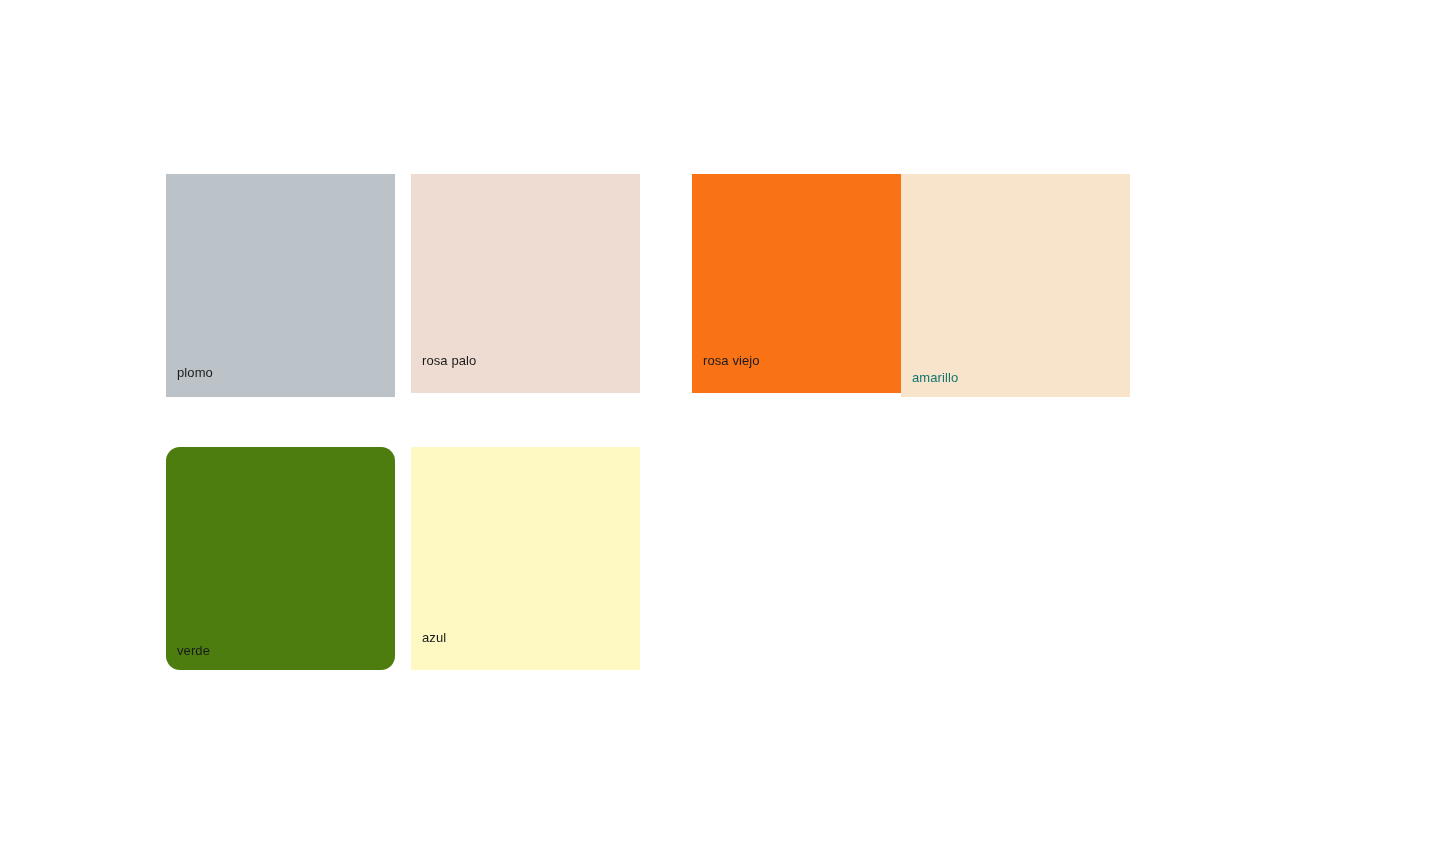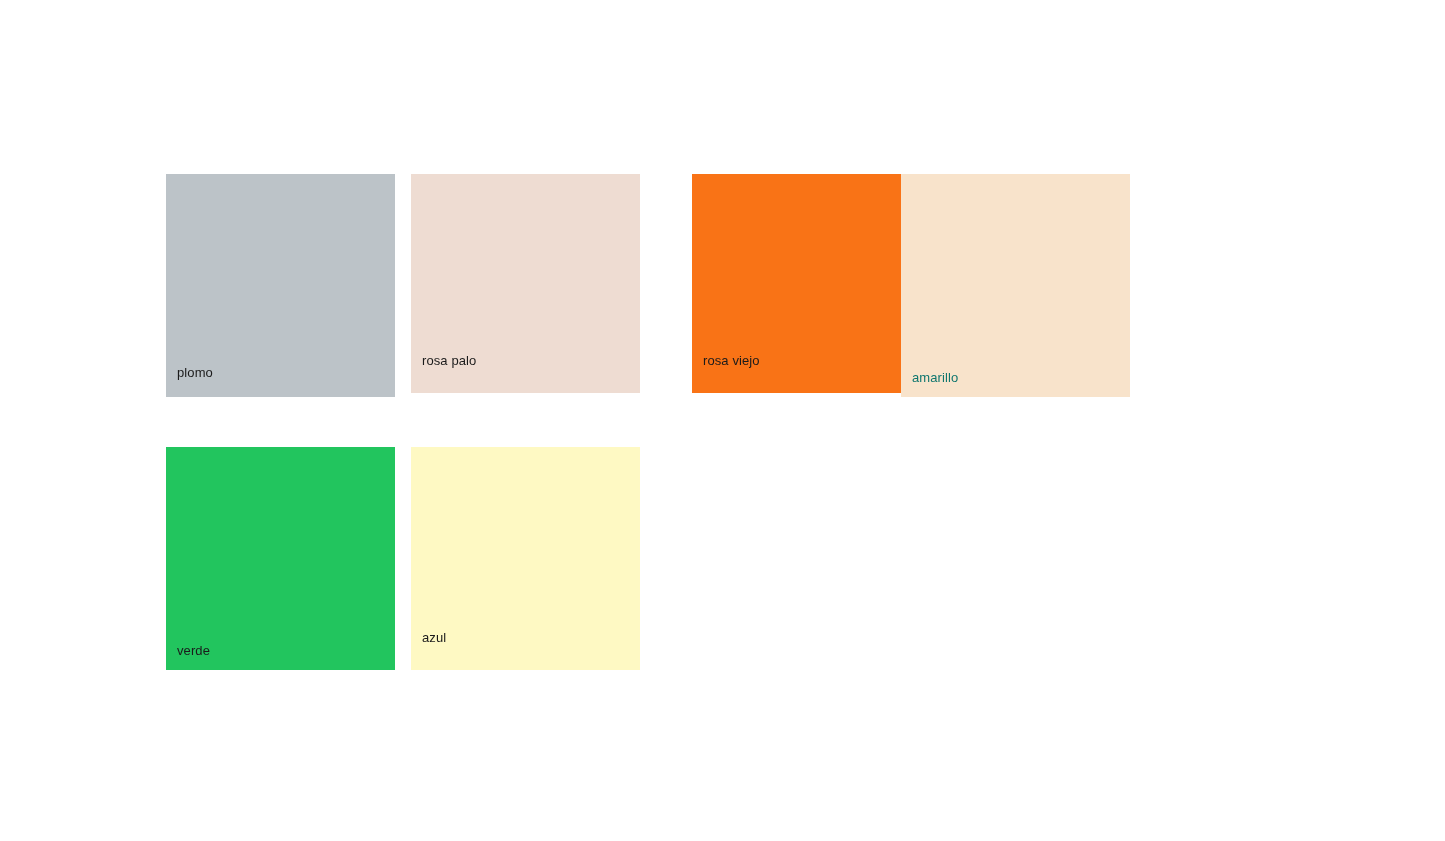--- a/index.html
+++ b/index.html
@@ -84,21 +84,21 @@
     </div>
 
     <div class="swatch col-3 h-tall lbl-mid" style="background-color: rgb(248, 227, 203);">
       <span class="swatch-label" style="color: #0f766e;">amarillo</span>
     </div>
 
   </div>
 
   <div class="swatch-row row-2">
 
-    <div class="swatch col-0 h-tall lbl-mid" style="background-color: #22c55e;">
+    <div class="swatch col-0 h-tall lbl-mid" style="background-color: #4d7c0f; border-radius: 14px;">
       <span class="swatch-label" style="color: rgb(27, 27, 27);">verde</span>
     </div>
 
     <div class="swatch col-1 h-tall lbl-low" style="background-color: #fef9c3;">
       <span class="swatch-label" style="color: rgb(27, 27, 27);">azul</span>
     </div>
 
   </div>
 
 </div>

